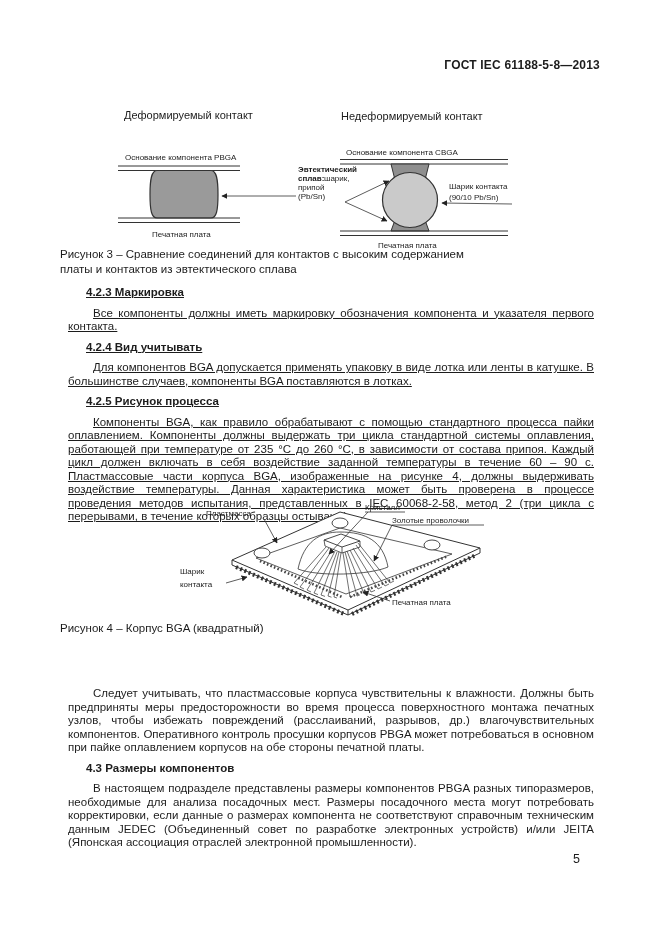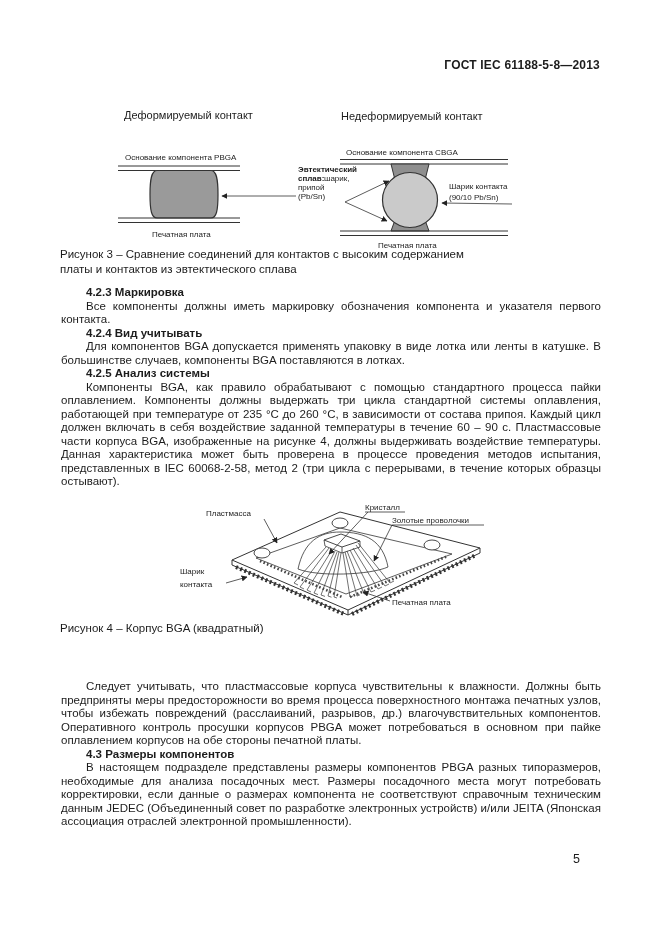--- a/index.html
+++ b/index.html
@@ -12,23 +12,23 @@
     font-size:12px;font-weight:bold;letter-spacing:.2px;}
   .fig{position:absolute;}
   .fig3{left:60px;top:100px;}
   .fig4{left:80px;top:495px;}
   .caption{position:absolute;left:60px;width:541px;text-align:left;
     font-size:11.5px;line-height:14.5px;}
   .cap3{top:247px;}
   .cap4{top:621px;}
   .bodytext{position:absolute;left:61px;width:540px;font-size:11.5px;
     line-height:13.5px;text-align:justify;}
-  .bt1{top:286px;}
+  .bt1{top:286px;text-decoration:underline;}
   .bt2{top:680px;}
-  .bodytext p{margin:0;text-indent:25px;}
+  .bodytext p{margin:7px;text-indent:25px;}
   .bodytext h4{margin:0;font-size:11.5px;font-weight:bold;text-indent:25px;text-align:left;}
   .pagenum{position:absolute;left:573px;top:852px;font-size:12.5px;}
   svg text{font-family:"Liberation Sans","DejaVu Sans",sans-serif;fill:#1c1c1c;}
   .t-title{font-size:11px;}
   .t-small{font-size:8px;}
   .t-smallb{font-size:8px;font-weight:bold;}
   .ln{stroke:#333;stroke-width:1;fill:none;}
   .thin{stroke:#333;stroke-width:.8;fill:none;}
   .wire{stroke:#333;stroke-width:.7;fill:none;}
   .balls{stroke:#333;stroke-width:4;fill:none;stroke-dasharray:2,2.6;}
@@ -87,21 +87,21 @@
   <div class="caption cap3">
     <div>Рисунок 3 – Сравнение соединений для контактов с высоким содержанием</div>
     <div>платы и контактов из эвтектического сплава</div>
   </div>
 
   <div class="bodytext bt1">
     <h4>4.2.3 Маркировка</h4>
     <p>Все компоненты должны иметь маркировку обозначения компонента и указателя первого контакта.</p>
     <h4>4.2.4 Вид учитывать</h4>
     <p>Для компонентов BGA допускается применять упаковку в виде лотка или ленты в катушке. В большинстве случаев, компоненты BGA поставляются в лотках.</p>
-    <h4>4.2.5 Анализ системы</h4>
+    <h4>4.2.5 Рисунок процесса</h4>
     <p>Компоненты BGA, как правило обрабатывают с помощью стандартного процесса пайки оплавлением. Компоненты должны выдержать три цикла стандартной системы оплавления, работающей при температуре от 235 °C до 260 °C, в зависимости от состава припоя. Каждый цикл должен включать в себя воздействие заданной температуры в течение 60 – 90 с. Пластмассовые части корпуса BGA, изображенные на рисунке 4, должны выдерживать воздействие температуры. Данная характеристика может быть проверена в процессе проведения методов испытания, представленных в IEC 60068-2-58, метод 2 (три цикла с перерывами, в течение которых образцы остывают).</p>
   </div>
 
   <svg class="fig fig4" width="480" height="128" viewBox="0 0 480 128">
     <defs>
       <marker id="ar4" viewBox="0 0 10 10" refX="9" refY="5" markerWidth="7.5" markerHeight="7.5" orient="auto-start-reverse">
         <path d="M0,0 L10,5 L0,10 z" fill="#222"></path>
       </marker>
     </defs>
 

